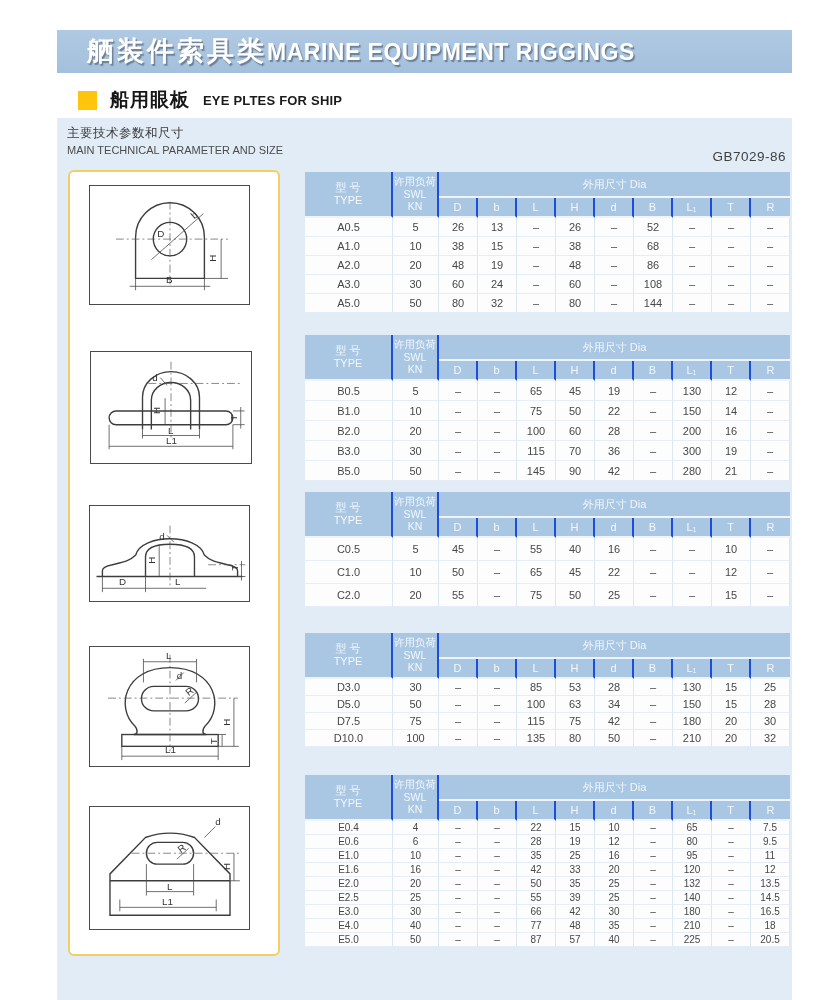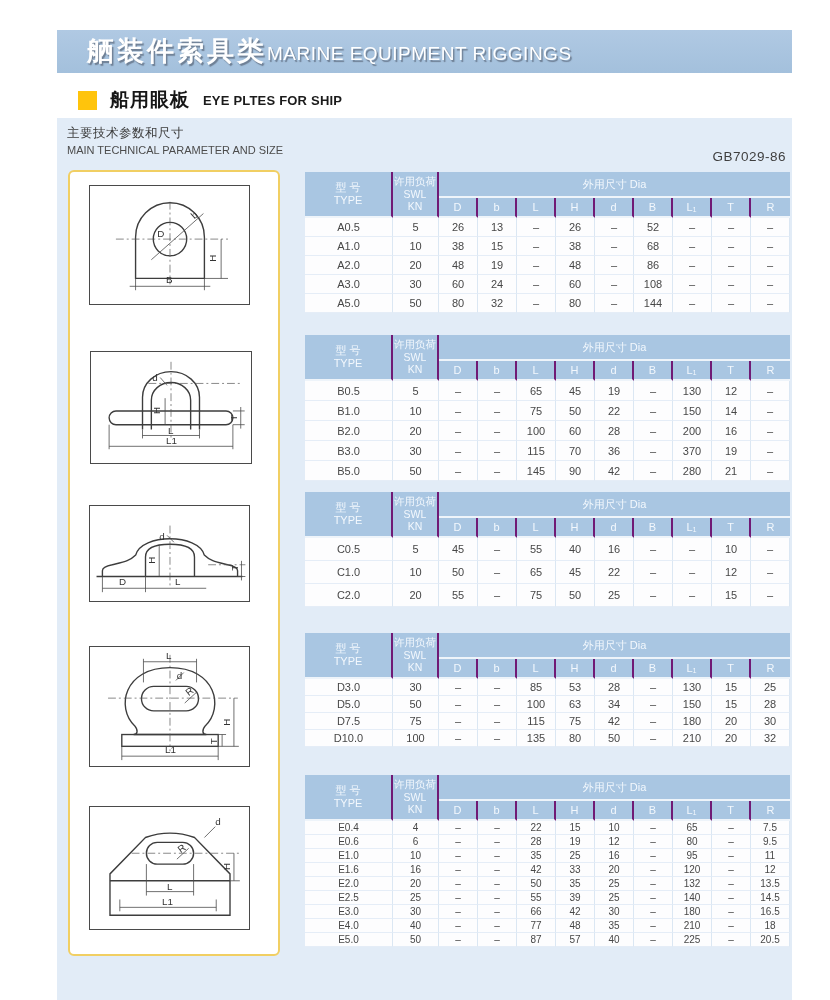--- a/index.html
+++ b/index.html
@@ -5,21 +5,21 @@
   html,body{margin:0;padding:0;background:#fff;}
   body{width:830px;height:1000px;font-family:"Liberation Sans",sans-serif;position:relative;overflow:hidden;}
   .page{position:absolute;inset:0;background:#fff;}
 
   
   .banner{position:absolute;left:57px;top:30px;width:735px;height:43px;
     background:linear-gradient(#b0c9e3,#a3c0dc);display:flex;align-items:baseline;
     padding-left:30px;box-sizing:border-box;}
   .banner-cn{font-size:27px;font-weight:bold;color:#fff;letter-spacing:3px;
     text-shadow:1.5px 1.5px 1px rgba(100,115,135,.85);line-height:43px;}
-  .banner-en{font-size:19px;font-weight:normal;color:#fff;letter-spacing:.5px;
+  .banner-en{font-size:23px;font-weight:bold;color:#fff;letter-spacing:.5px;
     text-shadow:1.5px 1.5px 1px rgba(100,115,135,.85);}
 
   
   .section-row{position:absolute;left:38px;top:88px;display:flex;align-items:center;gap:13px;height:24px;padding-left:40px;}
   .bullet{width:19px;height:19px;background:#ffc40c;}
   .sec-cn{font-size:19px;font-weight:bold;color:#161616;letter-spacing:1px;}
   .sec-en{font-size:13px;font-weight:bold;color:#1b1b1b;letter-spacing:.2px;}
 
   
   .panel{position:absolute;left:57px;top:118px;width:735px;height:916px;background:#e2ecf7;}
@@ -45,21 +45,21 @@
 
   
   .tbl{position:absolute;left:248px;width:485px;display:grid;
     grid-template-columns:88px 46px repeat(9,1fr);grid-template-rows:26px 20px;}
   .t-a{top:54px;grid-auto-rows:19px;}
   .t-b{top:217px;grid-auto-rows:20px;}
   .t-c{top:374px;grid-auto-rows:23px;}
   .t-d{top:515px;grid-auto-rows:17px;}
   .t-e{top:657px;grid-auto-rows:14px;}
   .hc{background:#a9c6e2;color:#f3f8fd;display:flex;align-items:center;justify-content:center;
-    font-size:11px;border-right:2px solid #701a75;border-bottom:2px solid #eef4fa;box-sizing:border-box;}
+    font-size:11px;border-right:2px solid #1d4ed8;border-bottom:2px solid #eef4fa;box-sizing:border-box;}
   .typec,.swlc{flex-direction:column;line-height:1.2;grid-row:1/3;}
   .typec{grid-column:1;}
   .swlc{grid-column:2;font-size:10.5px;}
   .dimc{grid-column:3/12;grid-row:1;}
   .no-r{border-right:none;}
   .bc{background:#fdfdfe;display:flex;align-items:center;justify-content:center;
     font-size:11px;color:#474747;border-right:1px solid #dbe7f3;border-bottom:1px solid #e5edf7;box-sizing:border-box;}
   .t-e .bc{font-size:10px;}
 </style>
 </head>
@@ -338,21 +338,21 @@
         <div class="bc">16</div>
         <div class="bc no-r">–</div>
         <div class="bc typecell">B3.0</div>
         <div class="bc">30</div>
         <div class="bc">–</div>
         <div class="bc">–</div>
         <div class="bc">115</div>
         <div class="bc">70</div>
         <div class="bc">36</div>
         <div class="bc">–</div>
-        <div class="bc">370</div>
+        <div class="bc">300</div>
         <div class="bc">19</div>
         <div class="bc no-r">–</div>
         <div class="bc typecell">B5.0</div>
         <div class="bc">50</div>
         <div class="bc">–</div>
         <div class="bc">–</div>
         <div class="bc">145</div>
         <div class="bc">90</div>
         <div class="bc">42</div>
         <div class="bc">–</div>

